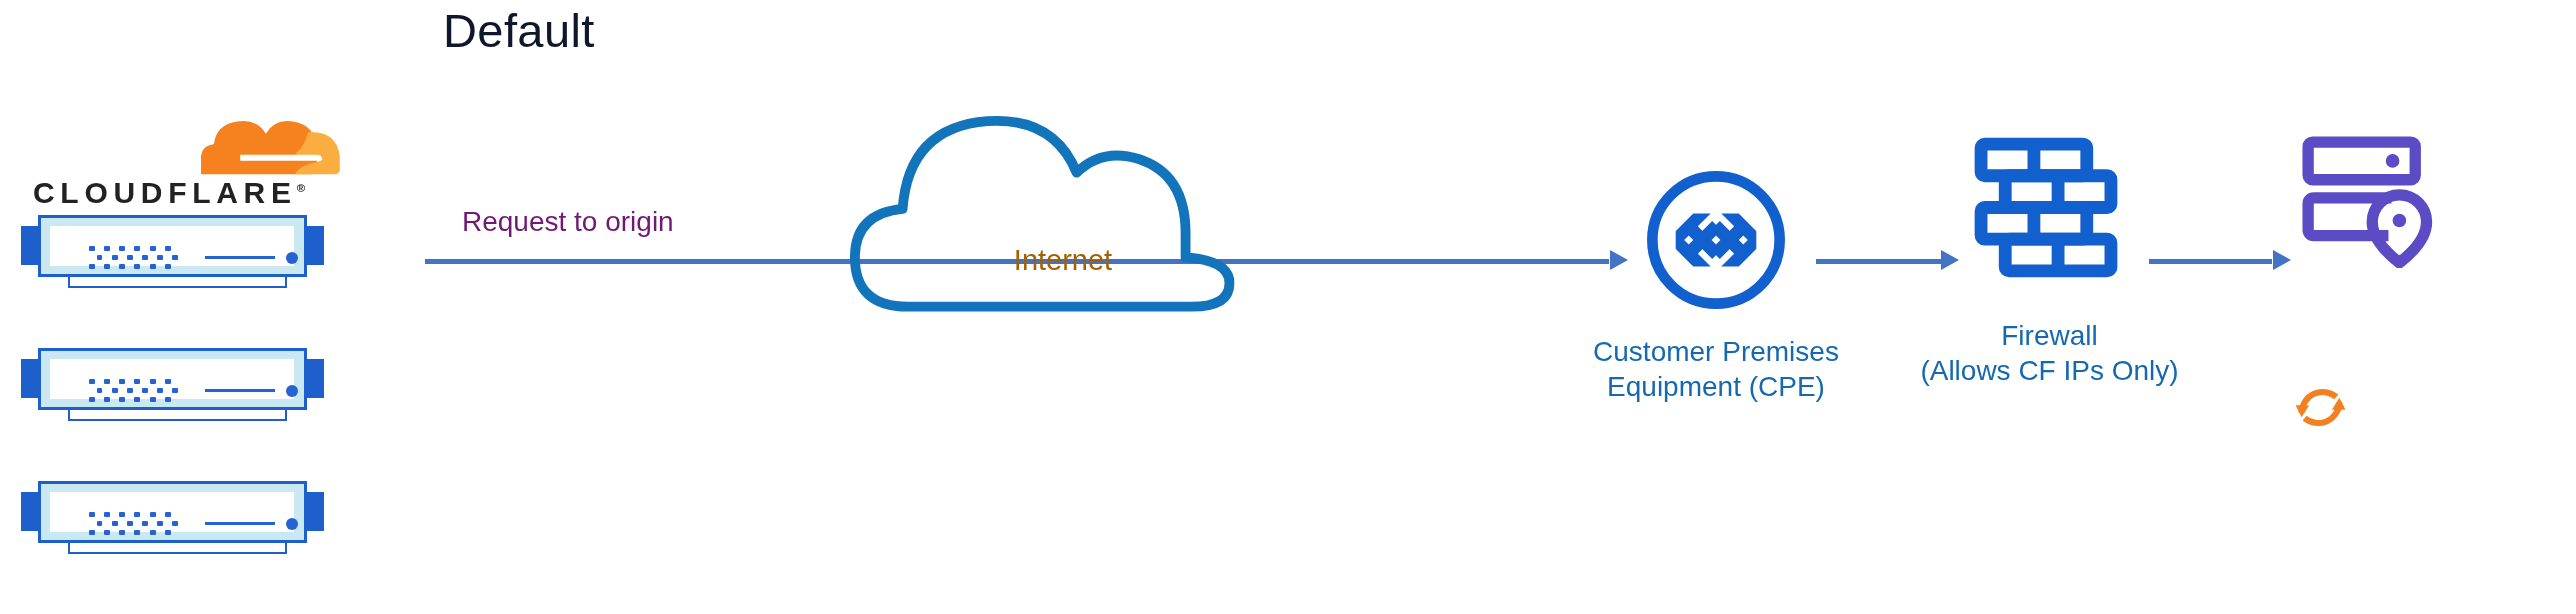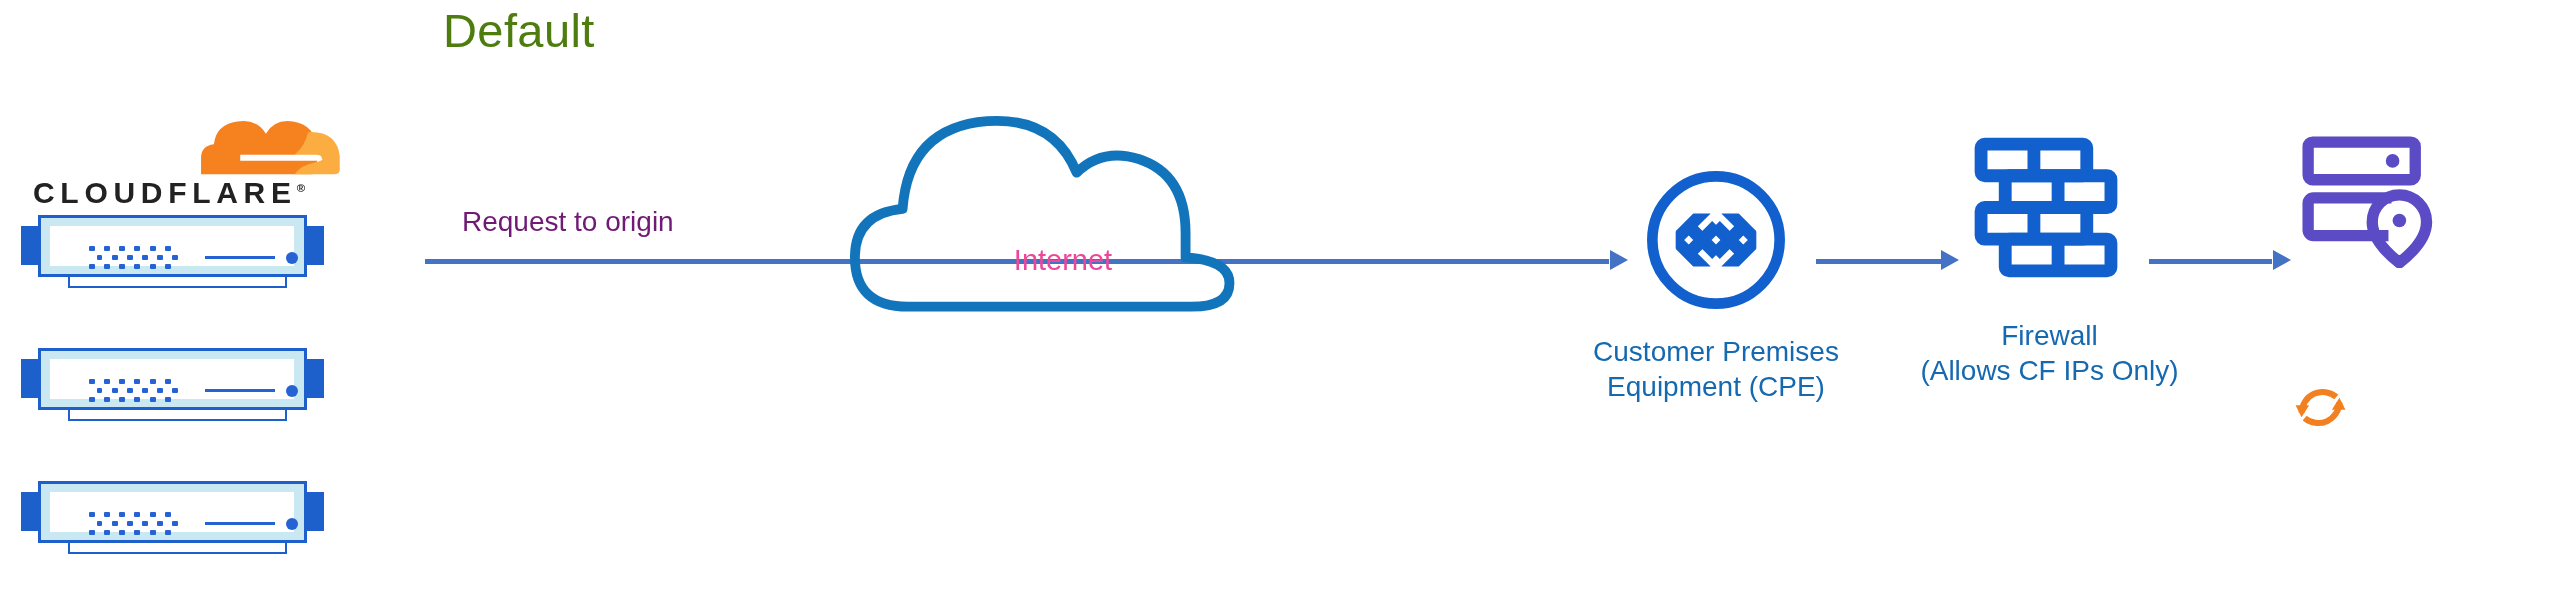--- a/index.html
+++ b/index.html
@@ -18,21 +18,21 @@
     background: #ffffff;
     overflow: hidden;
   }
   .abs { position: absolute; }
 
   
   #diagram-title {
     left: 443px;
     top: 3px;
     font-size: 47px;
-    color: #4d7c0f;
+    color: #0f172a;
     letter-spacing: 0.4px;
     white-space: nowrap;
   }
 
   
   #cloudflare-logo {
     left: 33px;
     top: 102px;
     width: 318px;
     height: 98px;
@@ -126,21 +126,21 @@
   }
 
   
   #internet-cloud { left: 836px; top: 106px; width: 454px; height: 212px; }
   #internet-label {
     position: absolute;
     left: 0; top: 138px;
     width: 454px;
     text-align: center;
     font-size: 29px;
-    color: #ec4899;
+    color: #a16207;
   }
 
   
   #cpe-icon      { left: 1644px; top: 168px; width: 144px; height: 144px; }
   #firewall-icon { left: 1972px; top: 135px; width: 148px; height: 148px; }
   #origin-icon   { left: 2301px; top: 136px; width: 144px; height: 132px; }
   #cloudflared-icon { left: 2291px; top: 378px; width: 59px; height: 59px; }
 
   
   .node-label {

